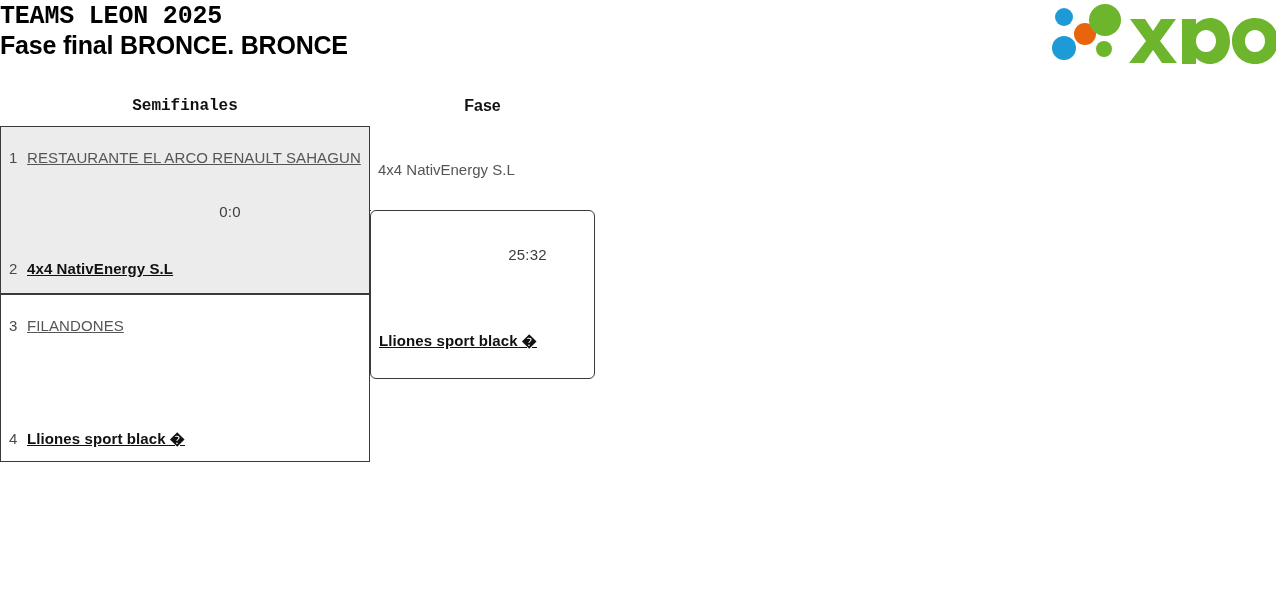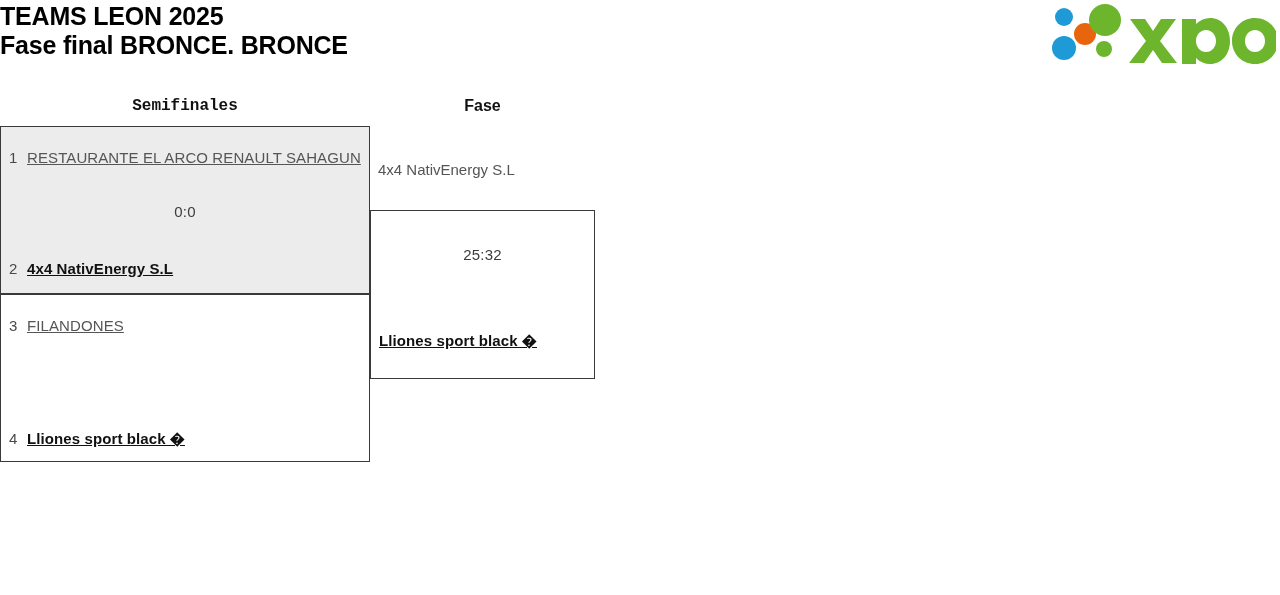--- a/index.html
+++ b/index.html
@@ -24,21 +24,21 @@
     width: 1000px;
   }
   .title-line {
     font-size: 25px;
     font-weight: bold;
     color: #000000;
     line-height: 29px;
     letter-spacing: -0.2px;
     white-space: nowrap;
   }
-  #title-line-1 { padding-top: 2px; }
+  #title-line-1 { padding-top: 2px; font-family: Liberation Mono, monospace; }
 
   
   #brand-logo {
     position: absolute;
     left: 1048px;
     top: 4px;
     width: 228px;
     height: 60px;
   }
   #brand-logo svg { display: block; }
@@ -107,20 +107,21 @@
 
   .match-score {
     position: absolute;
     left: 0;
     top: 76px;
     width: 100%;
     text-align: center;
     font-size: 15px;
     color: #3d3d3d;
     letter-spacing: 0.2px;
+    padding-left: 45px;
   }
 
   
   .float-team {
     position: absolute;
     font-size: 15px;
     color: #555555;
     white-space: nowrap;
   }
 
@@ -188,20 +189,20 @@
       <span class="team-name">FILANDONES</span>
     </div>
     <div class="team-row row-bottom">
       <span class="team-seed">4</span>
       <span class="team-name winner">Lliones sport black �</span>
     </div>
   </div>
 
   <div class="float-team" style="left:378px; top:161px;">4x4 NativEnergy S.L</div>
 
-  <div class="match-box" style="left:370px; top:210px; width:225px; height:169px;">
+  <div class="match-box" style="left:370px; top:210px; width:225px; height:169px;border-radius:6px;">
     <div class="match-score" style="top:35px;">25:32</div>
     <div class="team-row" style="top:119px;">
       <span class="team-name winner">Lliones sport black �</span>
     </div>
   </div>
 
 </div>
 
 </body></html>

